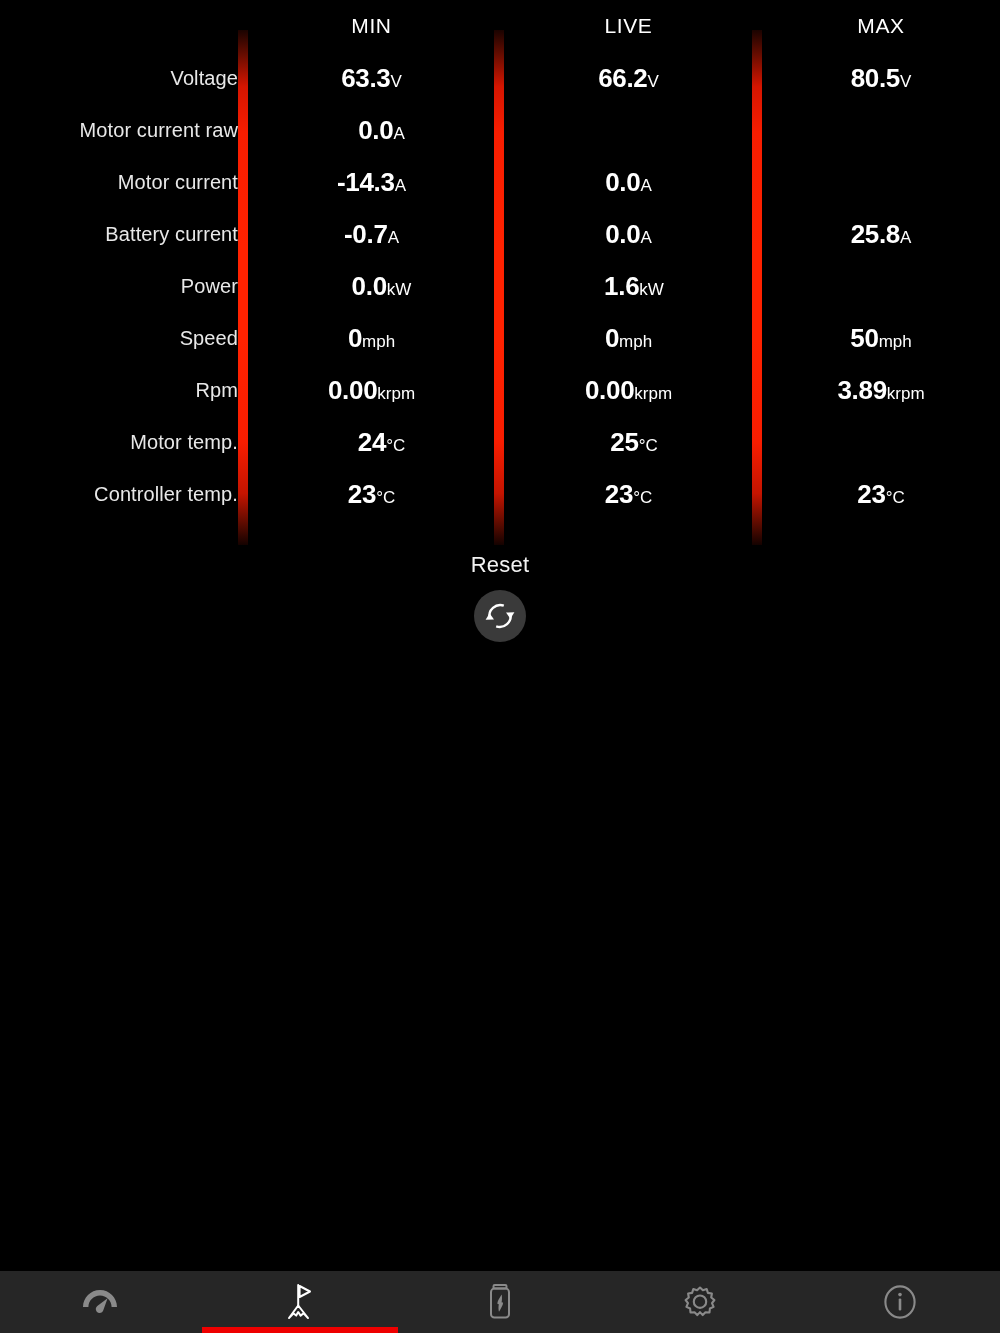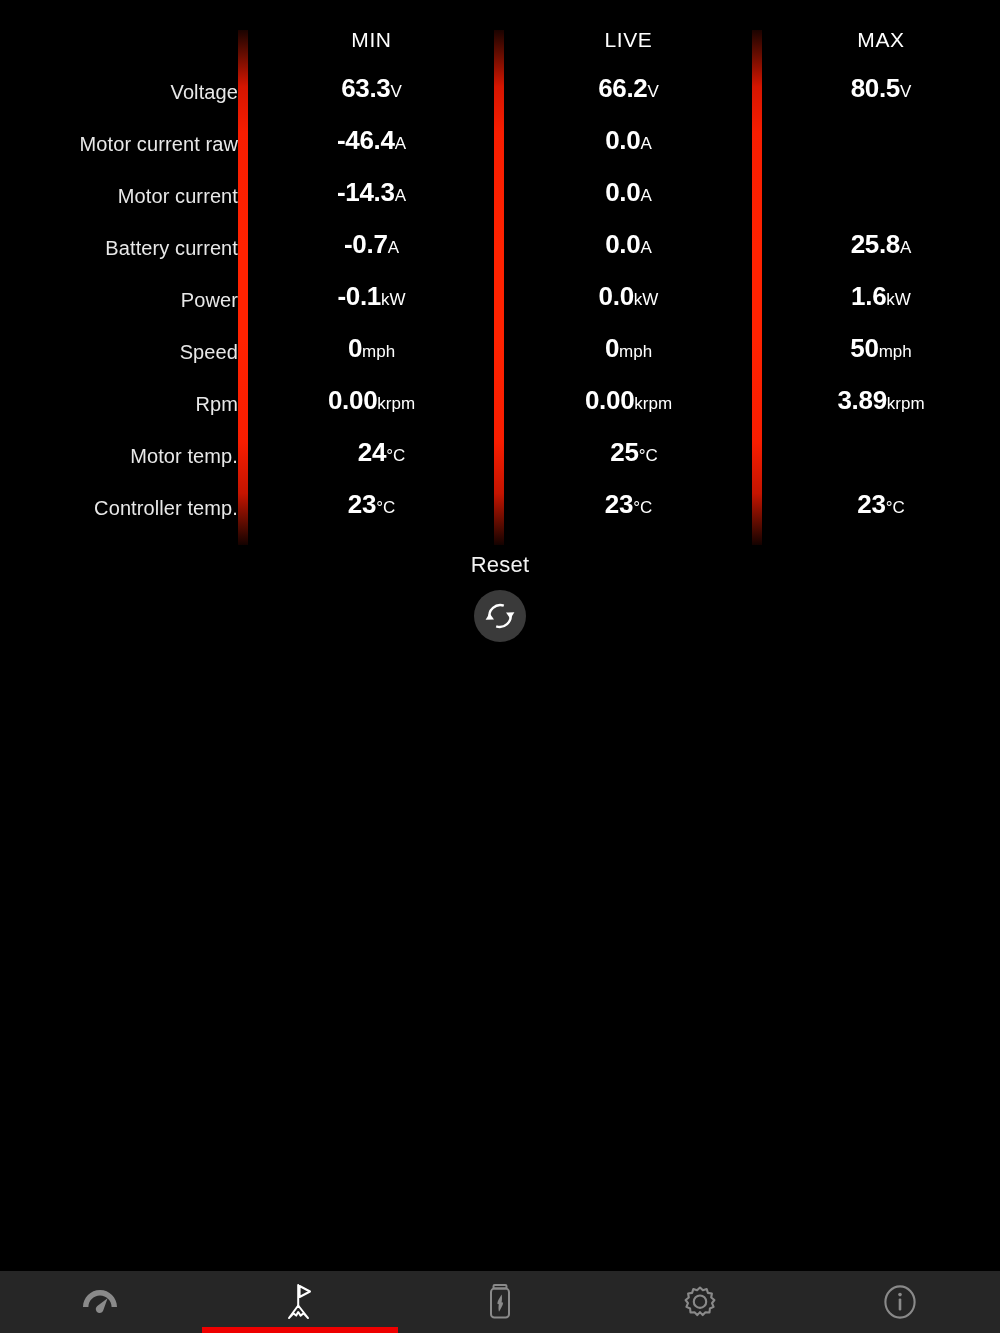--- a/index.html
+++ b/index.html
@@ -12,21 +12,21 @@
   #app { position:relative; width:1000px; height:1333px; background:#000; }
 
   
   .stats { position:absolute; left:0; top:0; width:1000px; height:560px; }
 
   .grid { position:absolute; left:0; top:0; width:1000px; }
 
   .row {
     position:relative;
     display:flex;
-    align-items:flex-end;
+    align-items:center;
     height:52px;
     width:1000px;
   }
   .row.header { height:52px; }
 
   .cell-label {
     width:238px;
     text-align:right;
     padding-right:0;
     color:#e8e8e8;
@@ -161,21 +161,20 @@
           <div class="cell-gap"></div>
           <div class="cell-val"><span class="num">63.3</span><span class="unit">V</span></div>
           <div class="cell-gap"></div>
           <div class="cell-val"><span class="num">66.2</span><span class="unit">V</span></div>
           <div class="cell-gap"></div>
           <div class="cell-val max"><span class="num">80.5</span><span class="unit">V</span></div>
         </div>
         <div class="row">
           <div class="cell-label">Motor current raw</div>
           <div class="cell-gap"></div>
-          <div class="cell-val"><span class="num">-46.4</span><span class="unit">A</span></div>
           <div class="cell-gap"></div>
           <div class="cell-val"><span class="num">0.0</span><span class="unit">A</span></div>
           <div class="cell-gap"></div>
         </div>
         <div class="row">
           <div class="cell-label">Motor current</div>
           <div class="cell-gap"></div>
           <div class="cell-val"><span class="num">-14.3</span><span class="unit">A</span></div>
           <div class="cell-gap"></div>
           <div class="cell-val"><span class="num">0.0</span><span class="unit">A</span></div>
@@ -186,21 +185,20 @@
           <div class="cell-gap"></div>
           <div class="cell-val"><span class="num">-0.7</span><span class="unit">A</span></div>
           <div class="cell-gap"></div>
           <div class="cell-val"><span class="num">0.0</span><span class="unit">A</span></div>
           <div class="cell-gap"></div>
           <div class="cell-val max"><span class="num">25.8</span><span class="unit">A</span></div>
         </div>
         <div class="row">
           <div class="cell-label">Power</div>
           <div class="cell-gap"></div>
-          <div class="cell-val"><span class="num">-0.1</span><span class="unit">kW</span></div>
           <div class="cell-gap"></div>
           <div class="cell-val"><span class="num">0.0</span><span class="unit">kW</span></div>
           <div class="cell-gap"></div>
           <div class="cell-val max"><span class="num">1.6</span><span class="unit">kW</span></div>
         </div>
         <div class="row">
           <div class="cell-label">Speed</div>
           <div class="cell-gap"></div>
           <div class="cell-val"><span class="num">0</span><span class="unit">mph</span></div>
           <div class="cell-gap"></div>

